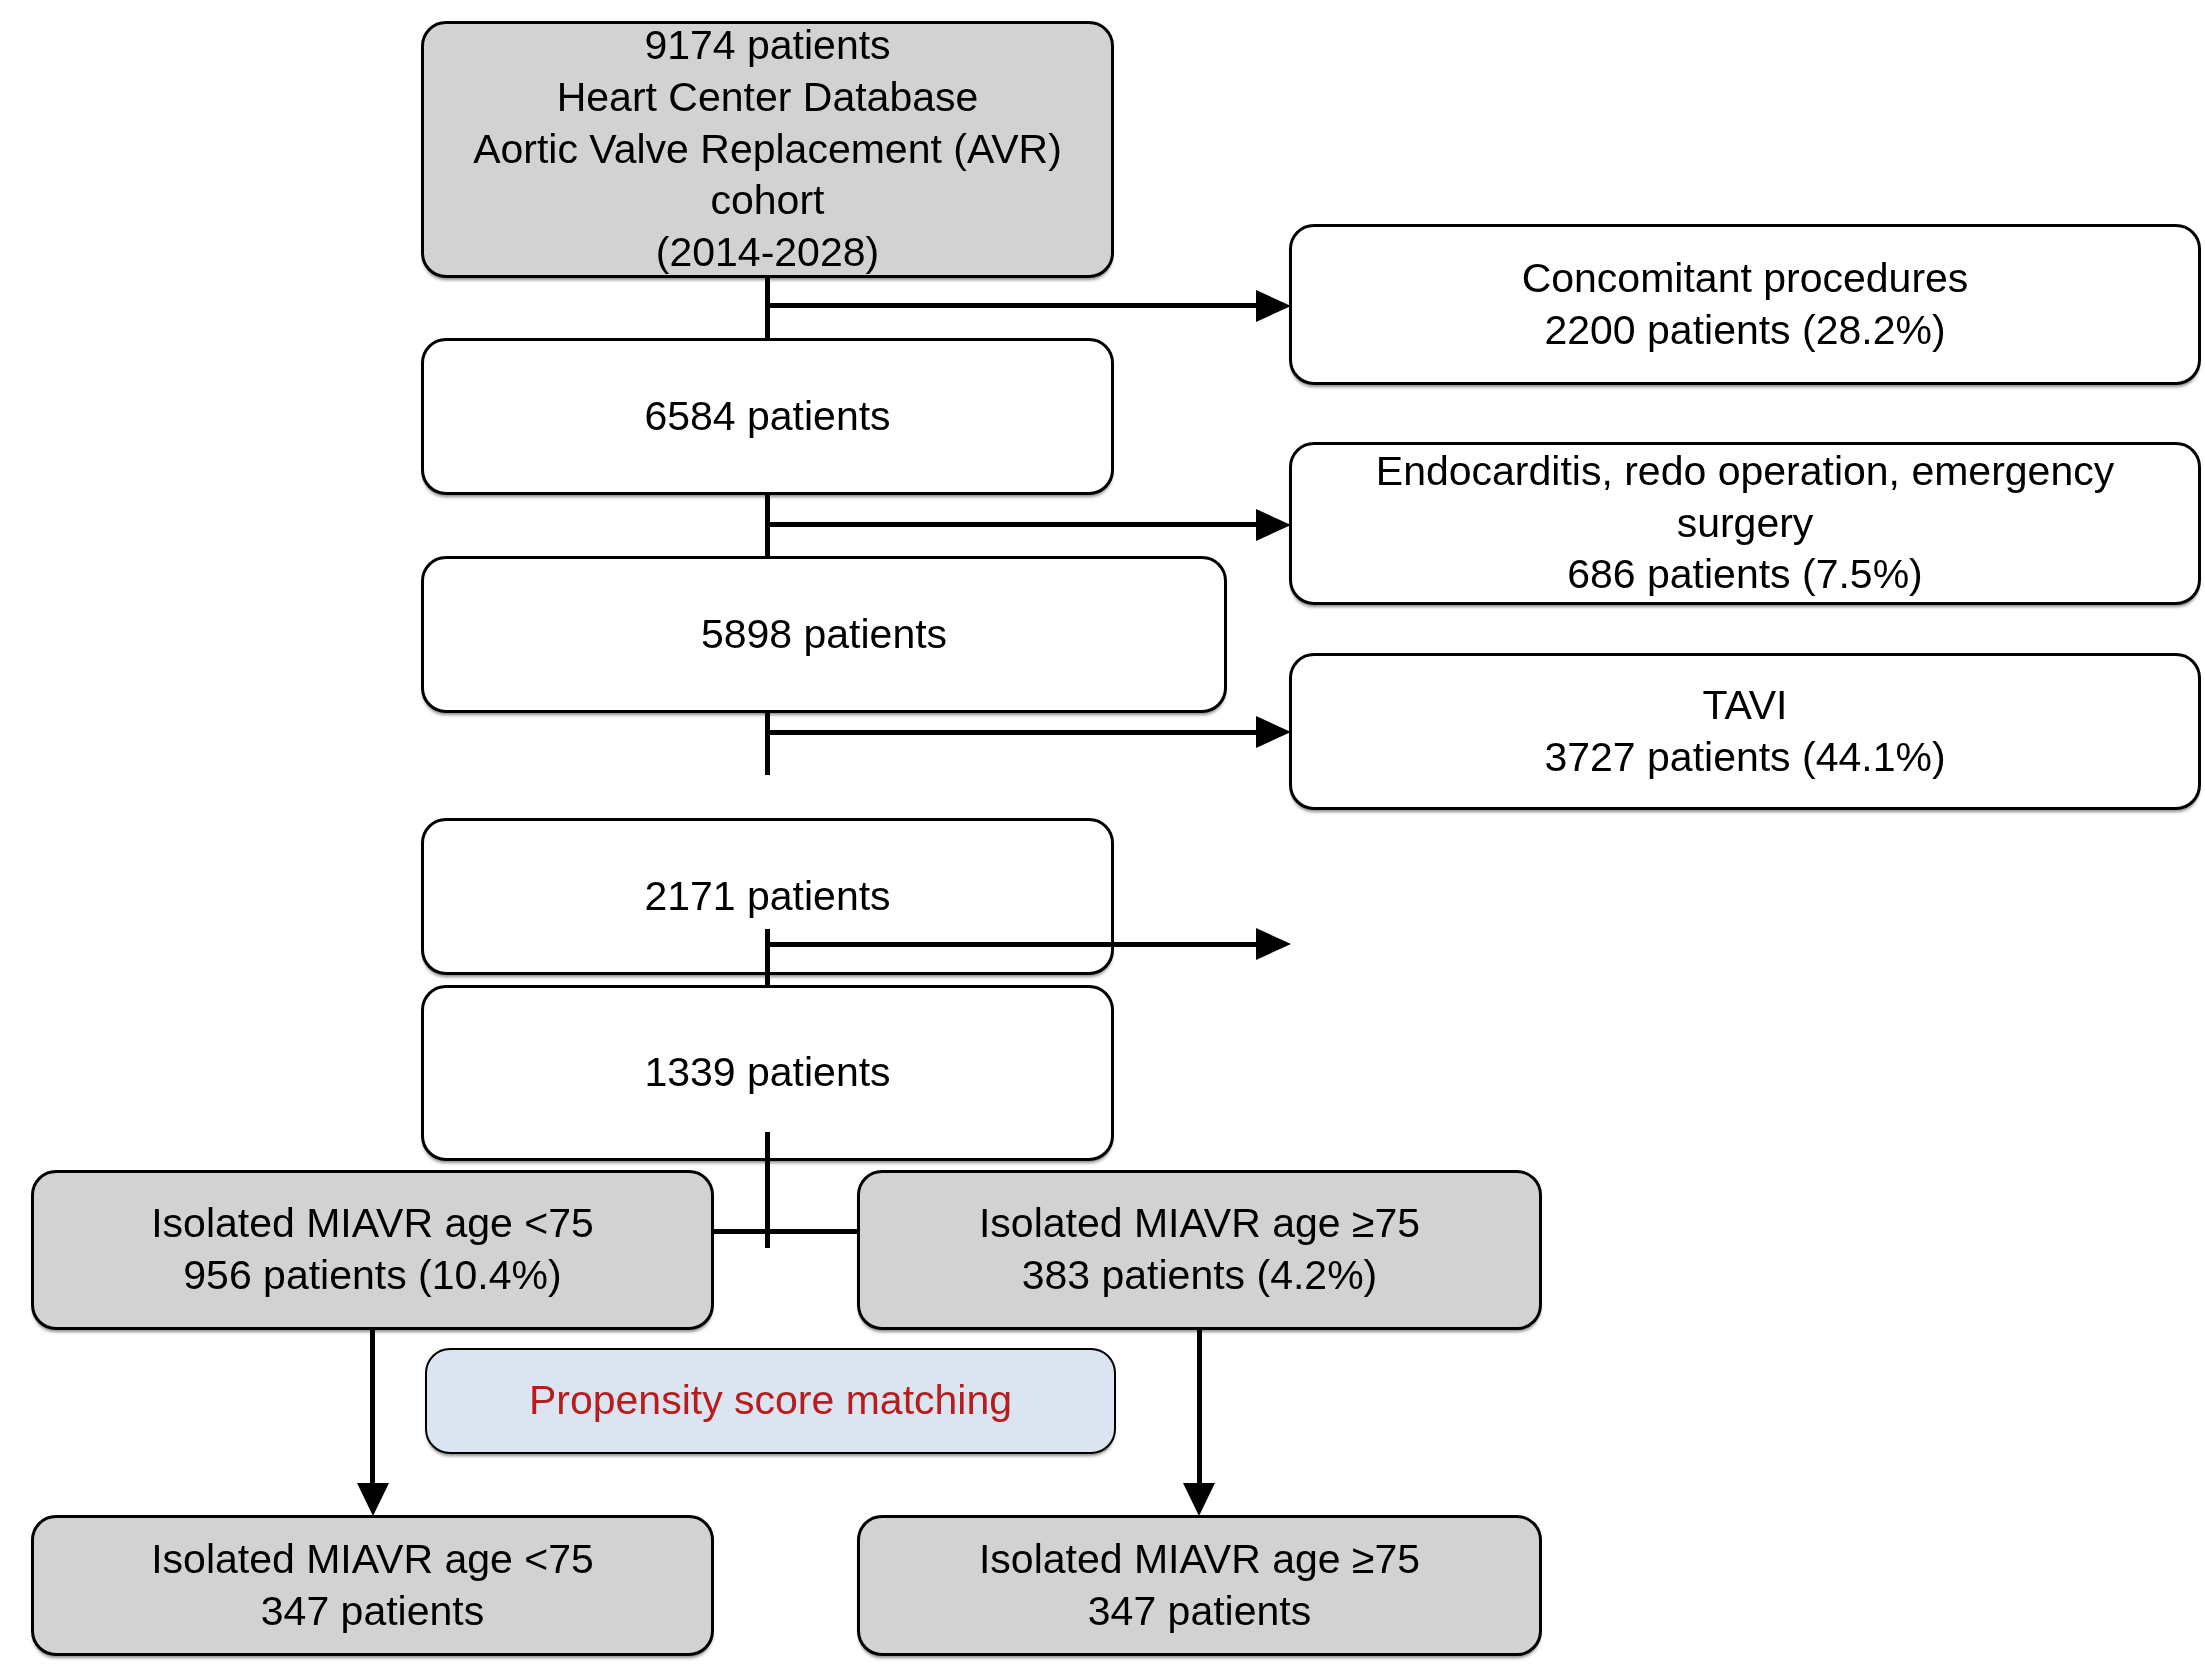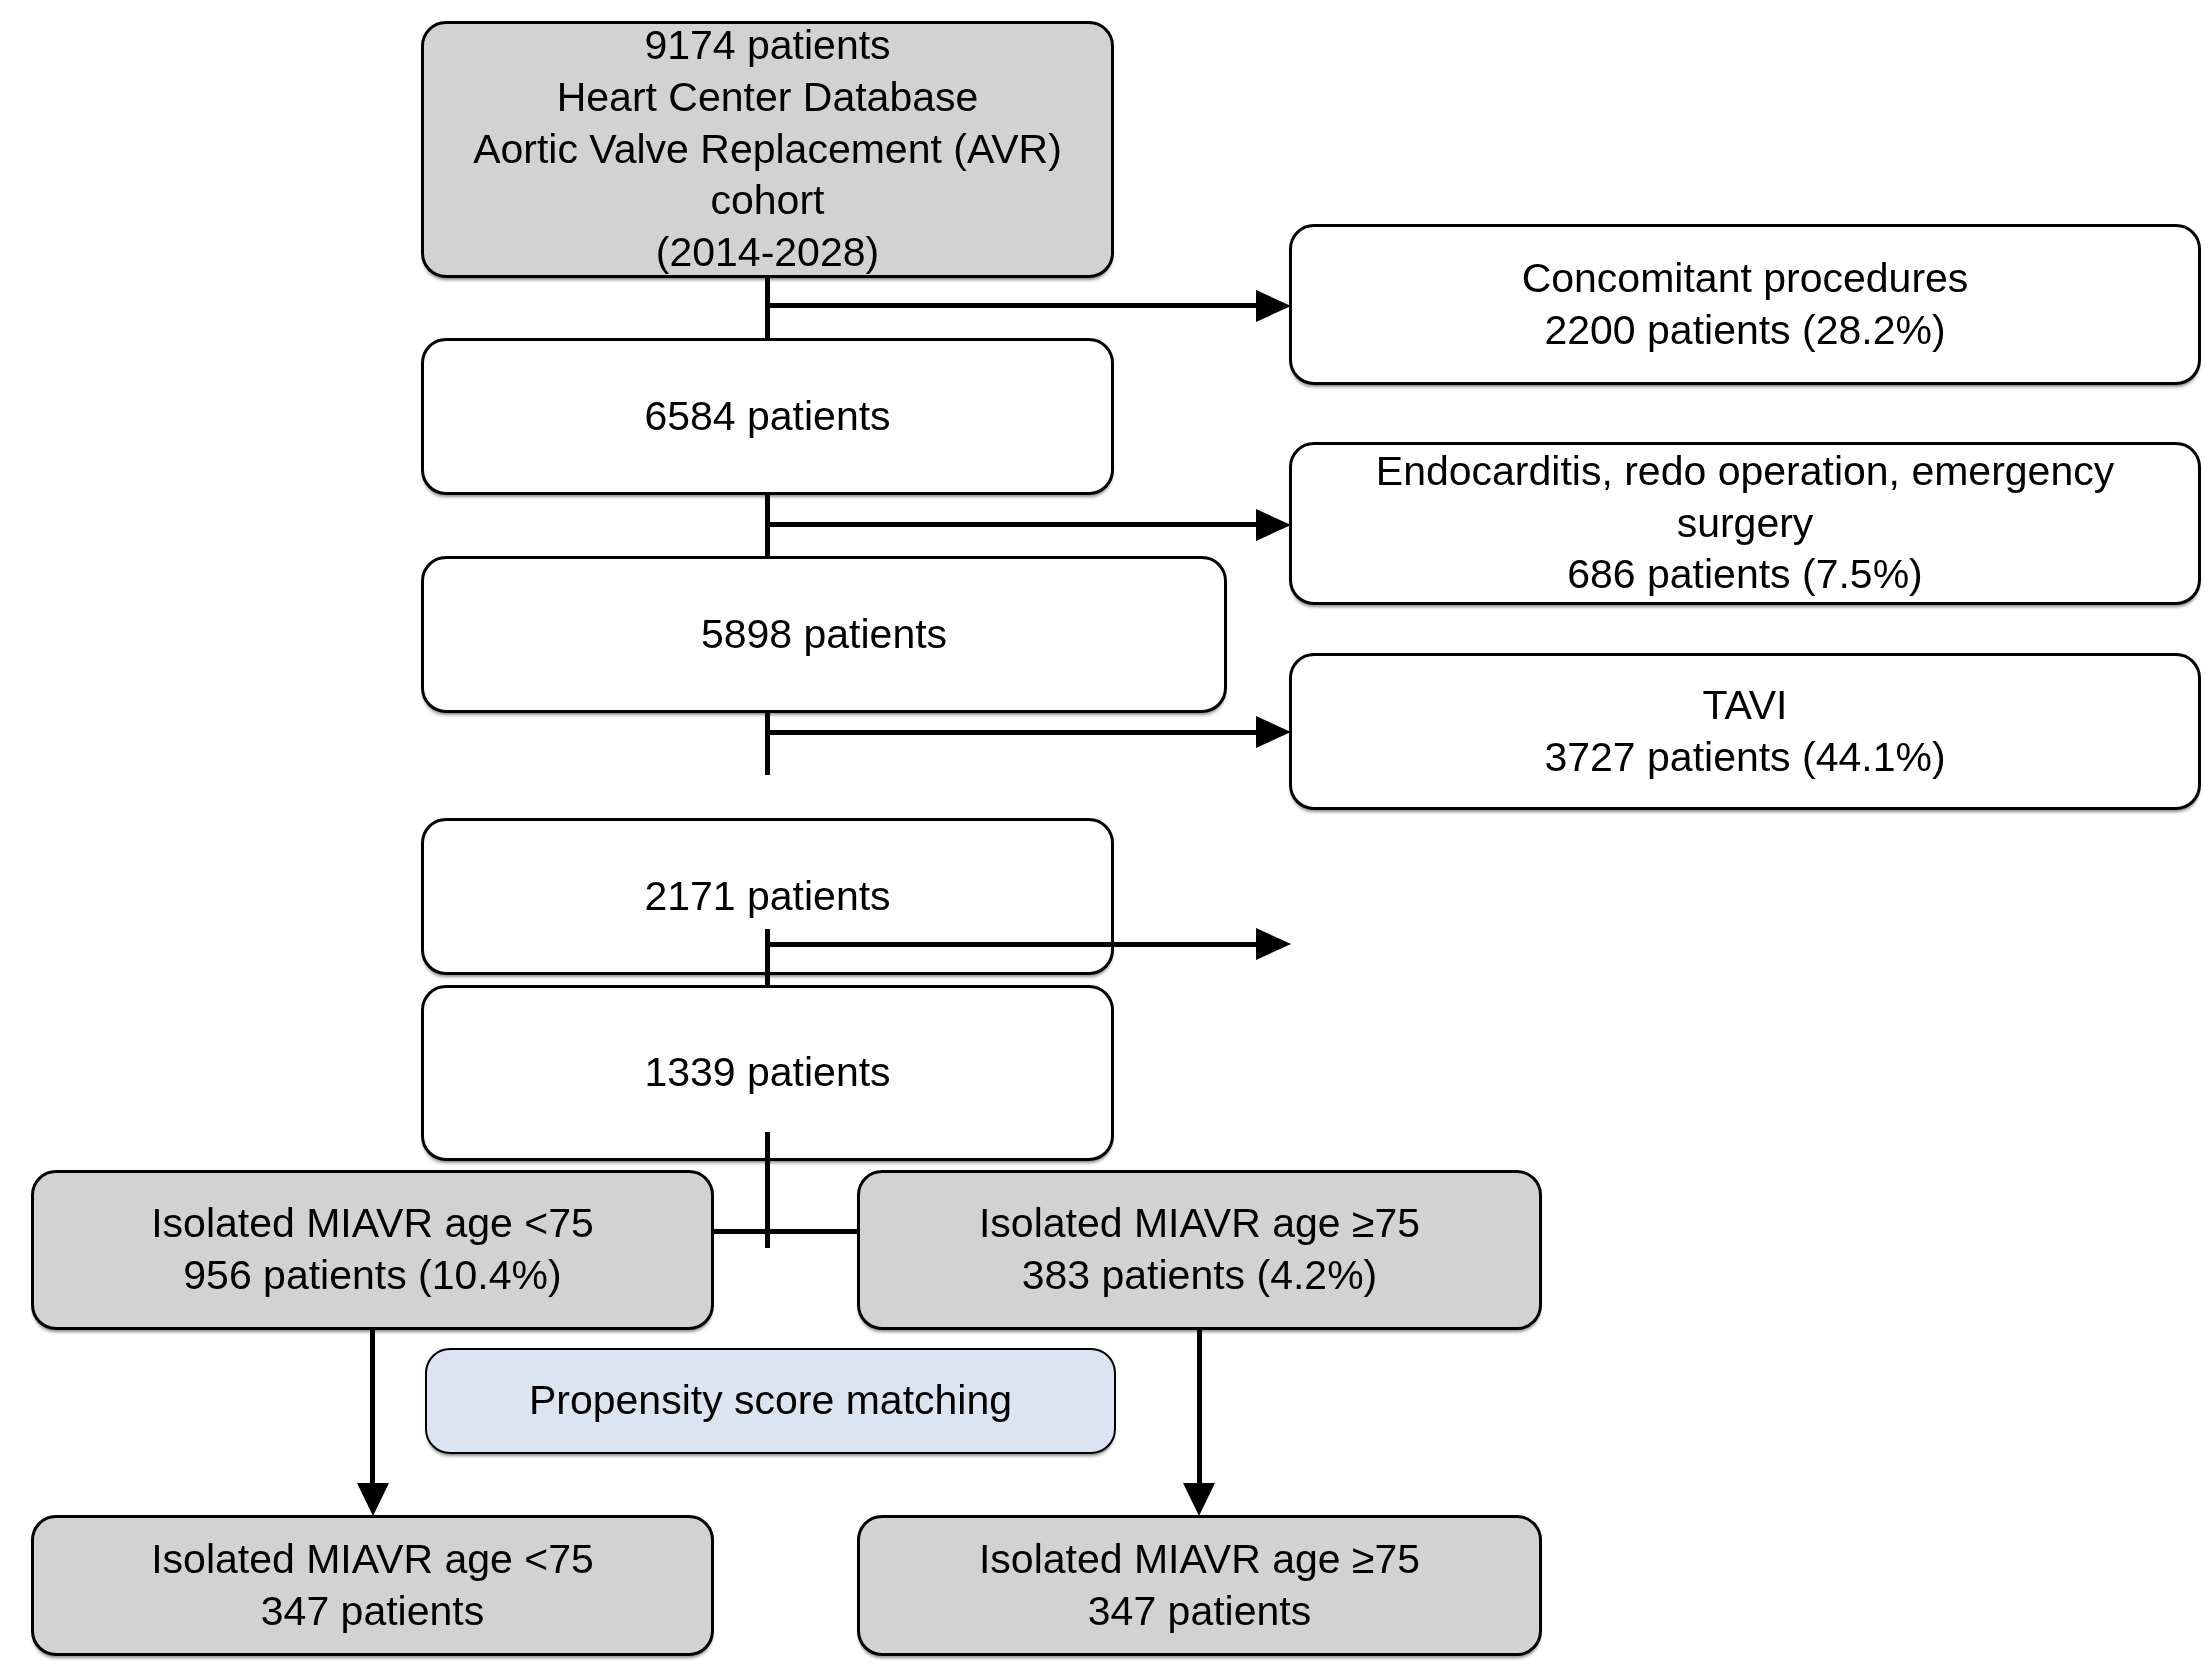--- a/index.html
+++ b/index.html
@@ -25,21 +25,21 @@
     justify-content: center;
     text-align: center;
     font-size: 41px;
     line-height: 1.26;
     white-space: pre-line;
     box-shadow: 0 4.6px 3.3px -2.7px rgba(0,0,0,0.45);
     padding: 5.3px 13.3px;
   }
   .box.gray  { background: #d2d2d2; }
   .box.white { background: #ffffff; }
-  .box.blue  { background: #dbe5f2; border-width: 2.7px; color: #000000; }
+  .box.blue  { background: #dbe5f2; border-width: 2.7px; color: #b91c1c; }
   .line {
     position: absolute;
     background: #000000;
   }
   .arrowhead-right {
     position: absolute;
     width: 0; height: 0;
     border-top: 16px solid transparent;
     border-bottom: 16px solid transparent;
     border-left: 35px solid #000000;

